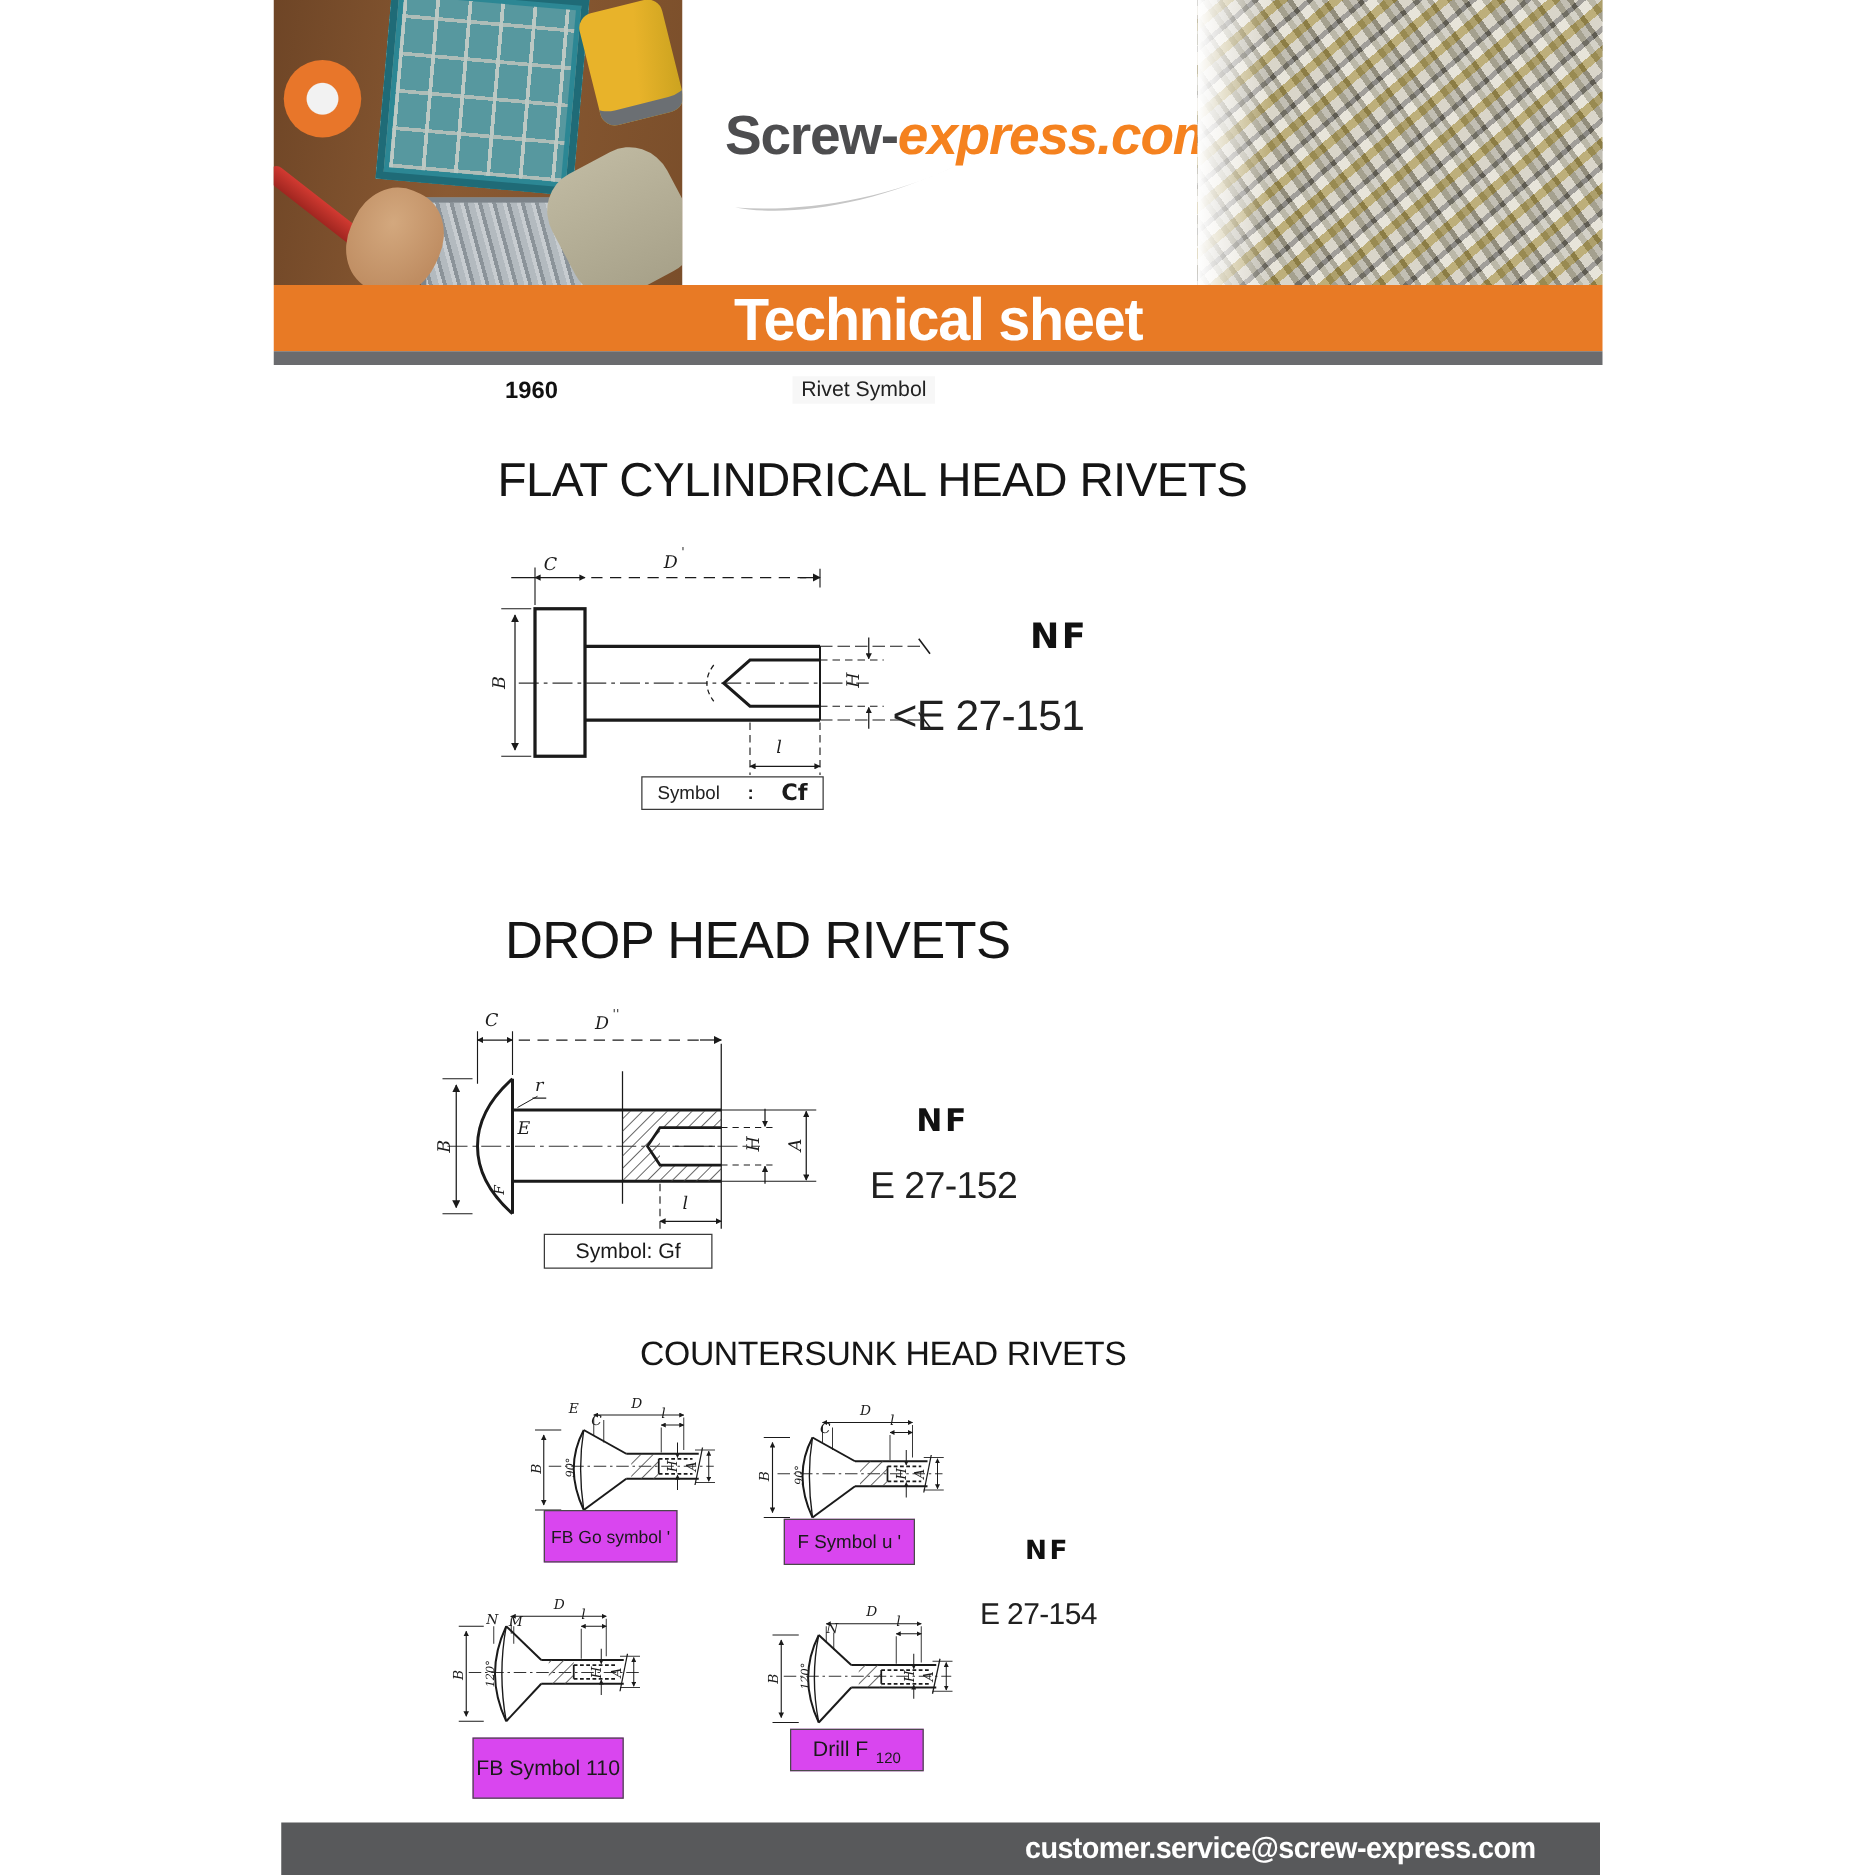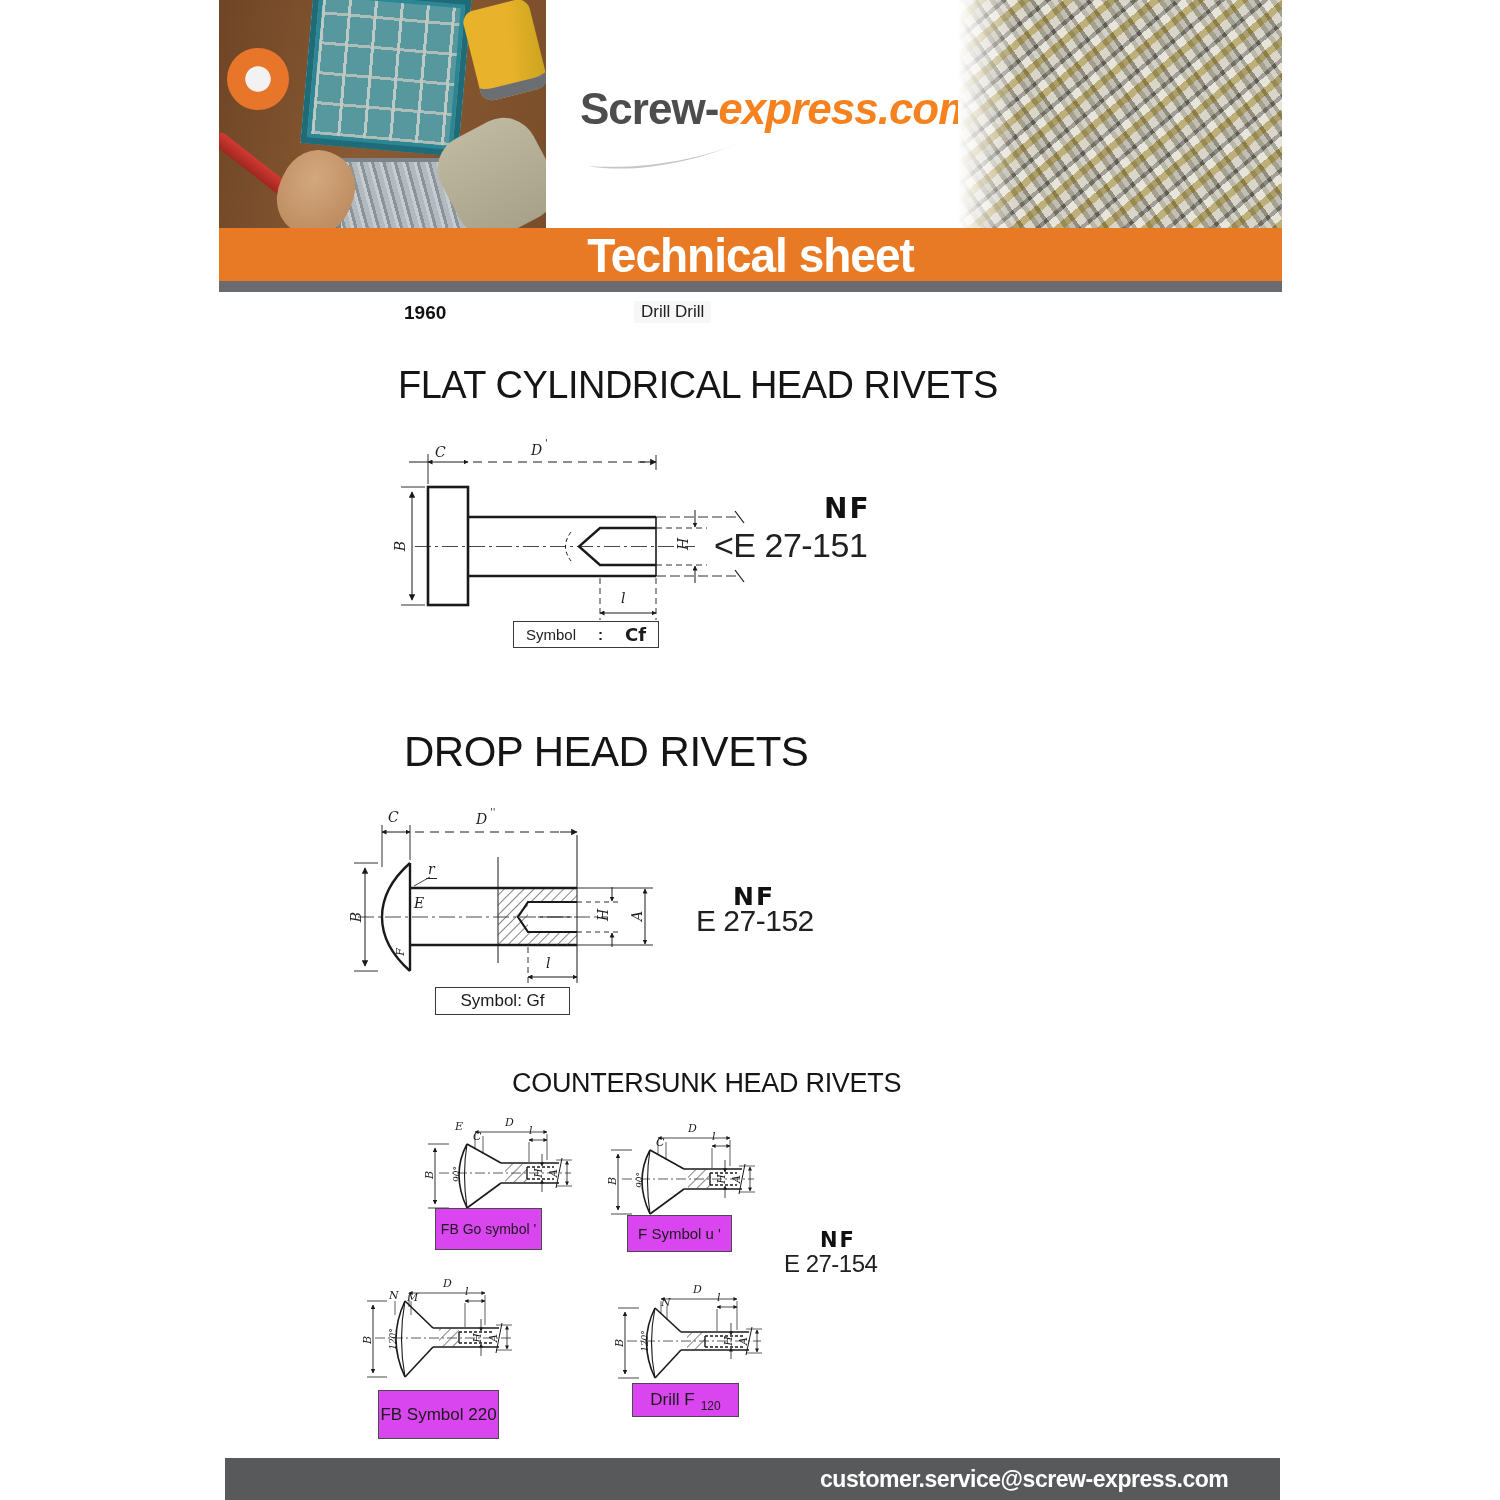--- a/index.html
+++ b/index.html
@@ -52,21 +52,21 @@
 
   
   .sec-title{position:absolute;color:#151515;font-weight:500;white-space:nowrap;}
   .t-flat{left:398px;top:364px;font-size:38px;letter-spacing:-.5px;}
   .t-drop{left:404px;top:728px;font-size:42px;letter-spacing:-.5px;}
   .t-cs{left:512px;top:1068px;font-size:27px;letter-spacing:-.3px;}
   .nf{position:absolute;font-weight:800;color:#111;font-family:"DejaVu Sans",sans-serif;letter-spacing:2px;}
   .nf1{left:824px;top:492px;font-size:28px;}
   .nf2{left:733px;top:882px;font-size:25px;}
   .nf3{left:820px;top:1228px;font-size:21px;}
-  .code{position:absolute;color:#202020;white-space:nowrap;letter-spacing:-.5px;}
+  .code{position:absolute;color:#202020;white-space:nowrap;letter-spacing:-.5px;margin-top:28px;}
   .code1{left:714px;top:526px;font-size:34px;}
   .code2{left:696px;top:904px;font-size:30px;}
   .code3{left:784px;top:1250px;font-size:24px;}
 
   
   .diagram{position:absolute;}
   .d1{left:395px;top:440px;width:520px;height:215px;}
   .d2{left:350px;top:805px;width:480px;height:215px;}
   .m1{left:425px;top:1122px;width:150px;height:100px;}
   .m2{left:608px;top:1128px;width:150px;height:100px;}
@@ -139,21 +139,21 @@
   </div>
 
   <div class="photo photo-right"></div>
 
   <div class="banner">
     <div class="banner-text">Technical sheet</div>
   </div>
   <div class="banner-divider"></div>
 
   <div class="doc-ref">1960</div>
-  <div class="doc-name">Drill Drill</div>
+  <div class="doc-name">Rivet Symbol</div>
 
   <div class="sec-title t-flat">FLAT CYLINDRICAL HEAD RIVETS</div>
 
   <div class="diagram d1">
     <svg width="520" height="215" viewBox="0 0 520 215">
       <g fill="none" stroke="#1a1a1a">
 
         <line x1="20" y1="106.5" x2="300" y2="106.5" stroke-width="0.9" stroke="#333" stroke-dasharray="16 4 3 4"></line>
 
         <rect x="33" y="47" width="40" height="118" stroke-width="2.6"></rect>
@@ -441,21 +441,21 @@
     <span class="mlab rot" style="left:128px;top:51px">A</span>
   </div>
 
   <div class="capbox cap1">
     <span>FB Go symbol '</span>
   </div>
   <div class="capbox cap2">
     <span>F Symbol u '</span>
   </div>
   <div class="capbox cap3">
-    <span>FB Symbol 220</span>
+    <span>FB Symbol 110</span>
   </div>
   <div class="capbox cap4">
     <span>Drill F</span>
     <span class="cap-sub">120</span>
   </div>
 
   <div class="nf nf3">NF</div>
   <div class="code code3">E 27-154</div>
 
   <div class="footer-bar">

